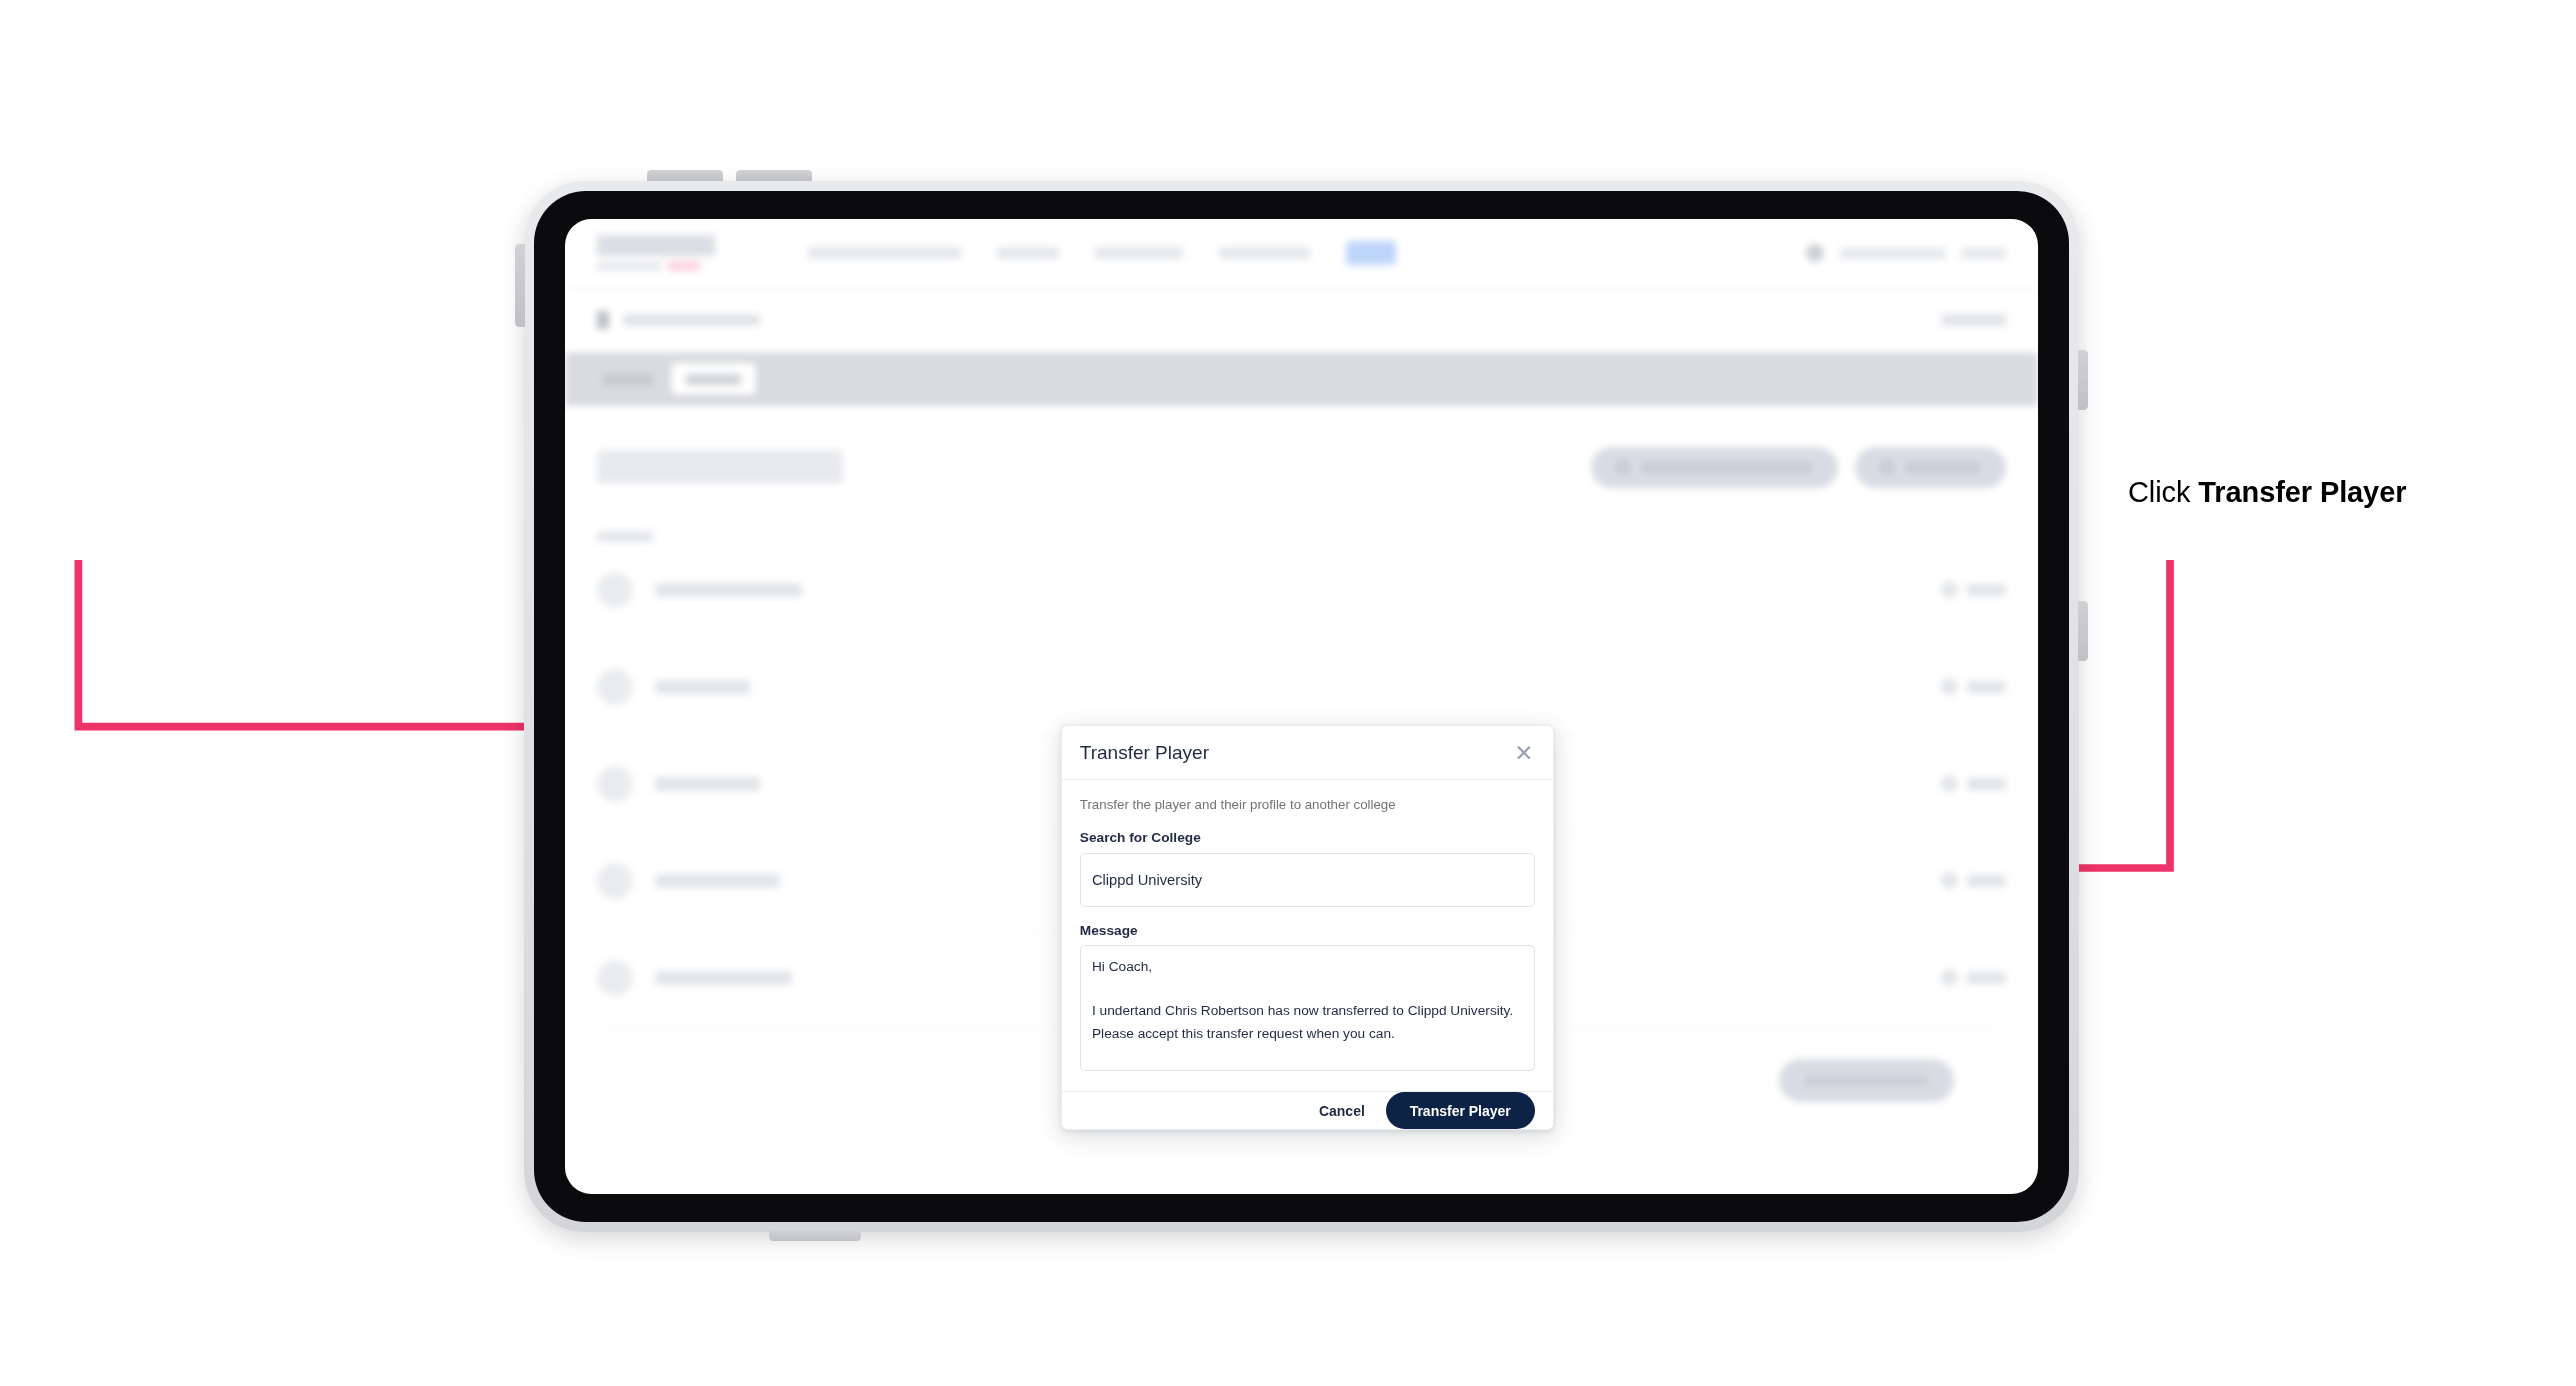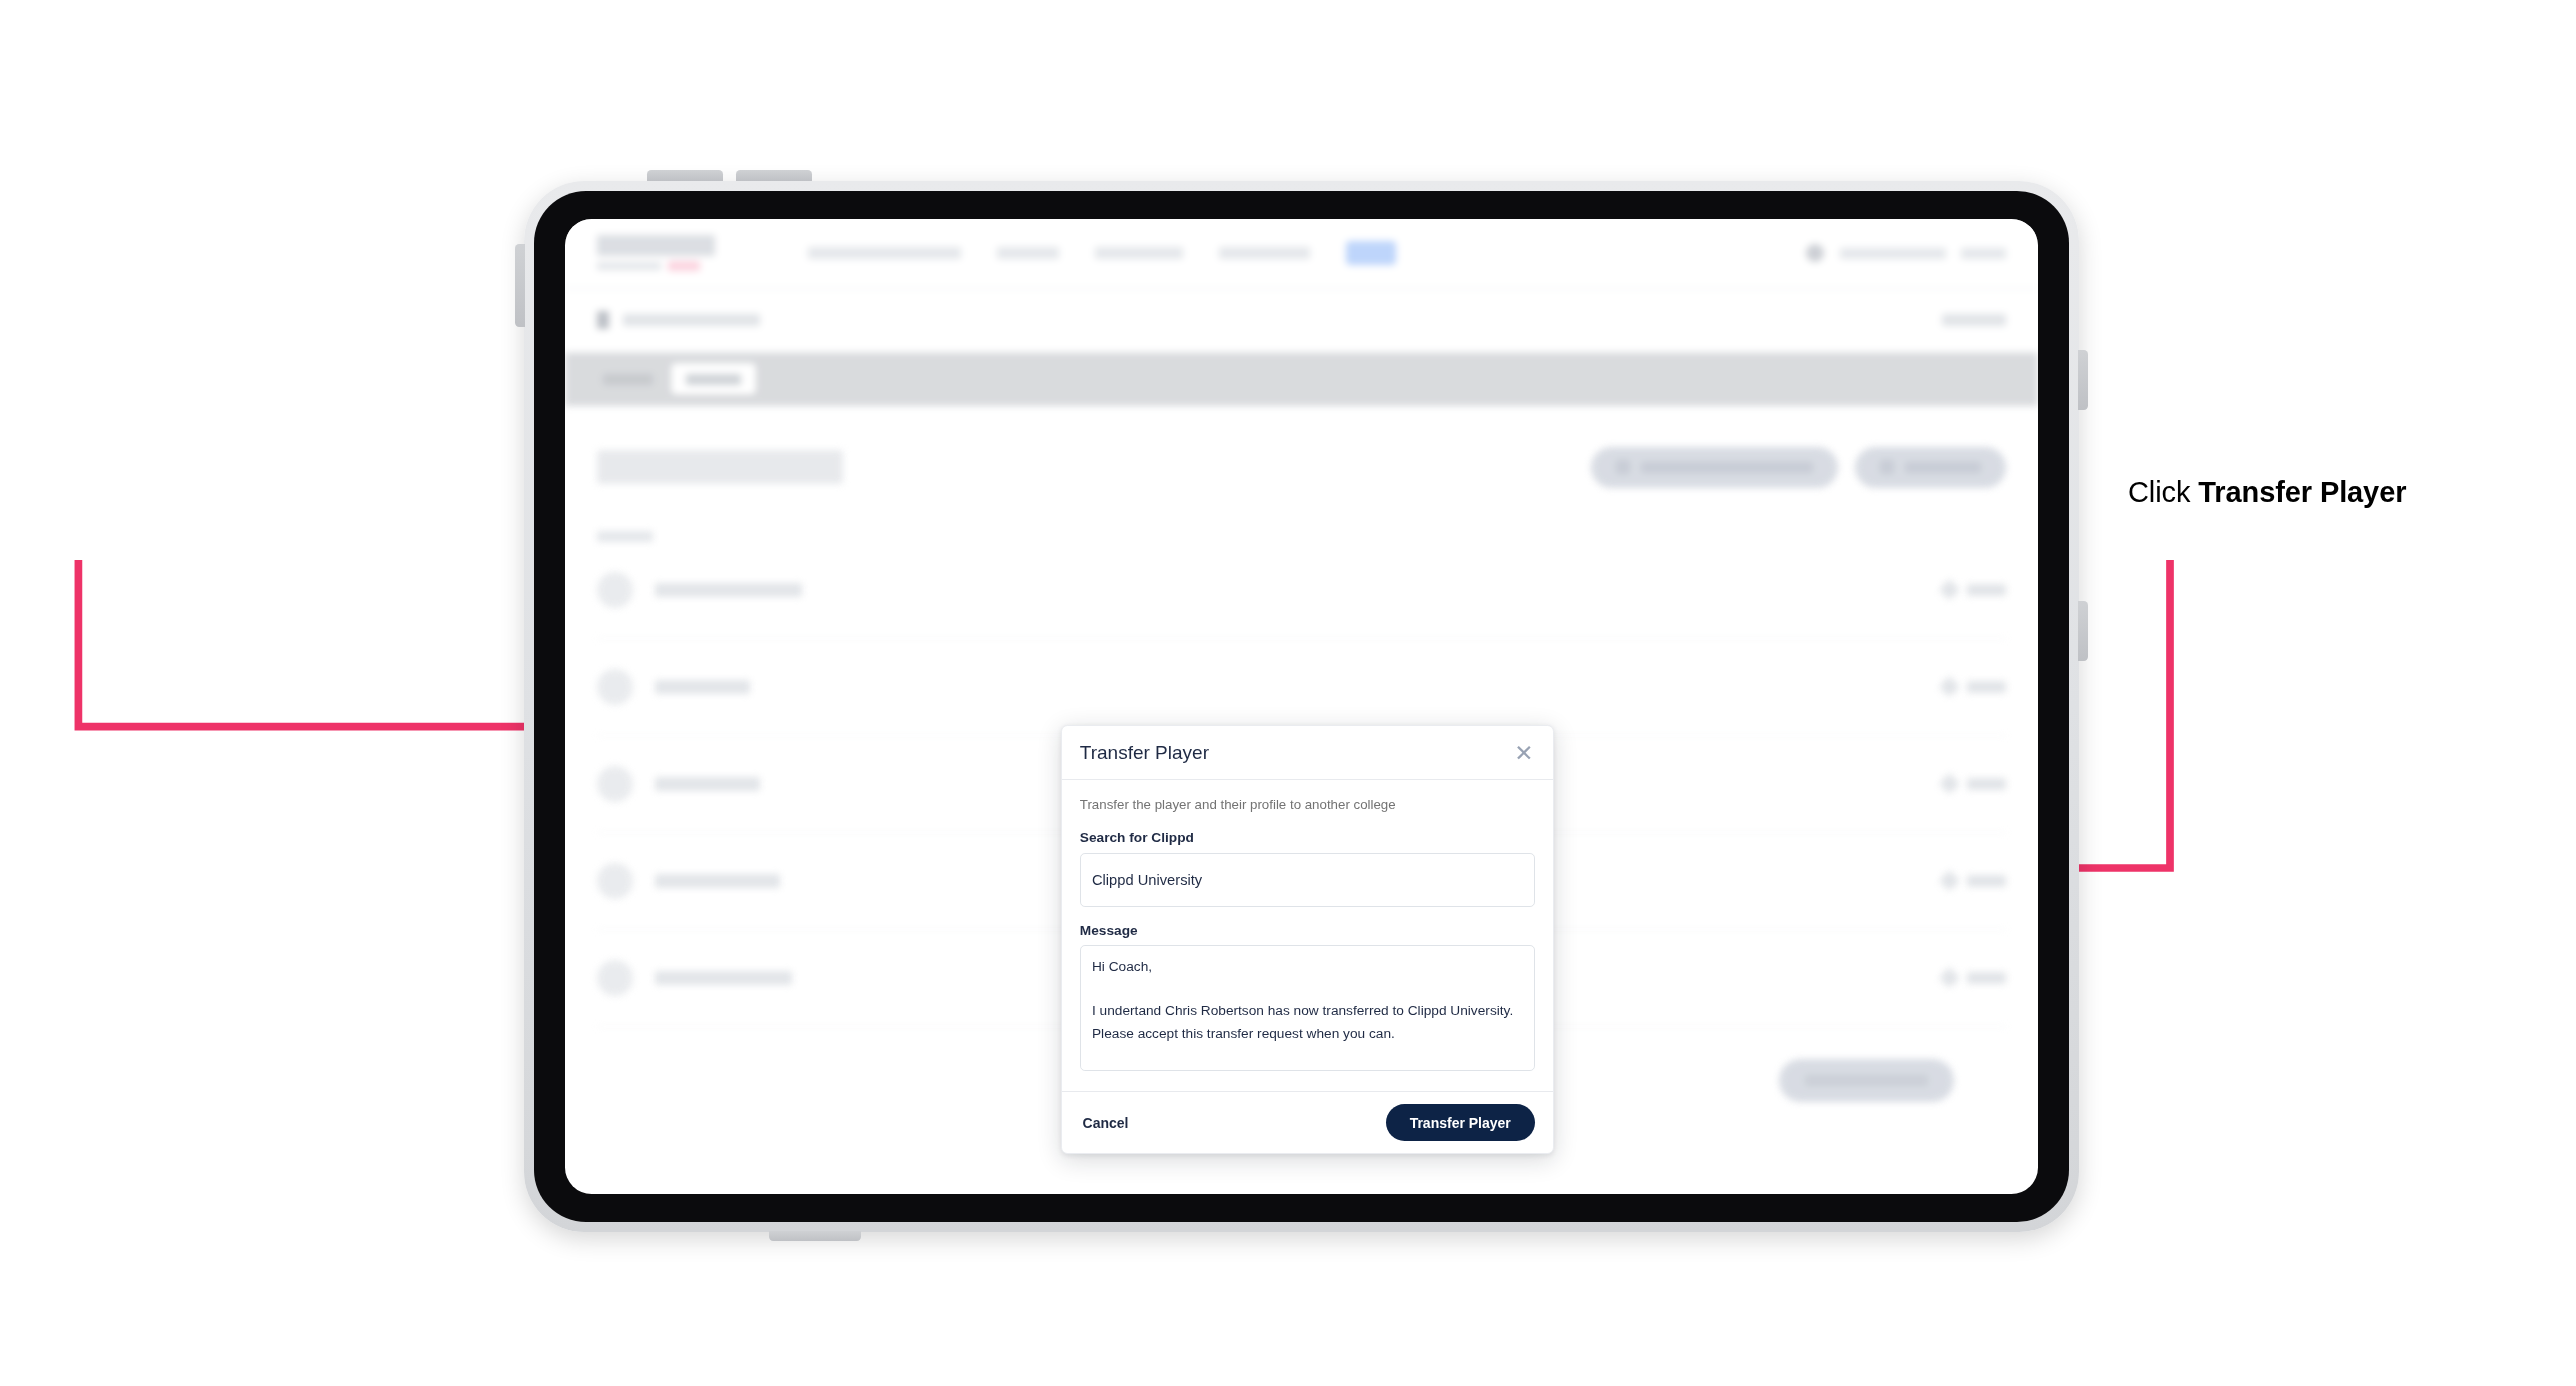--- a/index.html
+++ b/index.html
@@ -147,22 +147,22 @@
     font-family:"Liberation Sans", sans-serif; background:#fff; outline:none;
   }
   .gap { height:15.4px; }
   #message-box {
     width:100%; height:126px; border:0.7px solid #dfe3e8; border-radius:4.9px;
     padding:9.8px 11.2px; font-size:13.7px; color:#1f2a44; line-height:1.62;
     font-family:"Liberation Sans", sans-serif; resize:none; outline:none; background:#fff;
     overflow:hidden;
   }
   #modal-footer {
-    display:flex; align-items:center; justify-content:space-between; gap:18px;
-    padding:12px 18px; border-top:0.7px solid #e8eaee;
+    display:flex; align-items:center; justify-content:flex-end; gap:18px;
+    padding:0 18px; border-top:0.7px solid #e8eaee;
   }
   #cancel-btn {
     background:none; border:none; font-size:14px; font-weight:bold; color:#1f2a44;
     cursor:pointer; font-family:"Liberation Sans", sans-serif; padding:5.6px 2.8px;
   }
   #transfer-btn {
     background:#0d2346; color:#fff; border:none; border-radius:21px;
     font-size:14px; font-weight:bold; padding:10.5px 24px; cursor:pointer;
     font-family:"Liberation Sans", sans-serif;
   }
@@ -298,21 +298,21 @@
       <div id="modal">
 
         <div id="modal-header">
           <div id="modal-title">Transfer Player</div>
           <div id="modal-close">✕</div>
         </div>
 
         <div id="modal-body">
           <div id="modal-desc">Transfer the player and their profile to another college</div>
 
-          <div class="field-label">Search for Clippd</div>
+          <div class="field-label">Search for College</div>
           <input id="college-input" type="text" value="Clippd University" style="">
 
           <div class="gap"></div>
 
           <div class="field-label">Message</div>
           <textarea id="message-box" placeholder="Write a message" style="">Hi Coach,
 
 I undertand Chris Robertson has now transferred to Clippd University. Please accept this transfer request when you can.</textarea>
         </div>
 

